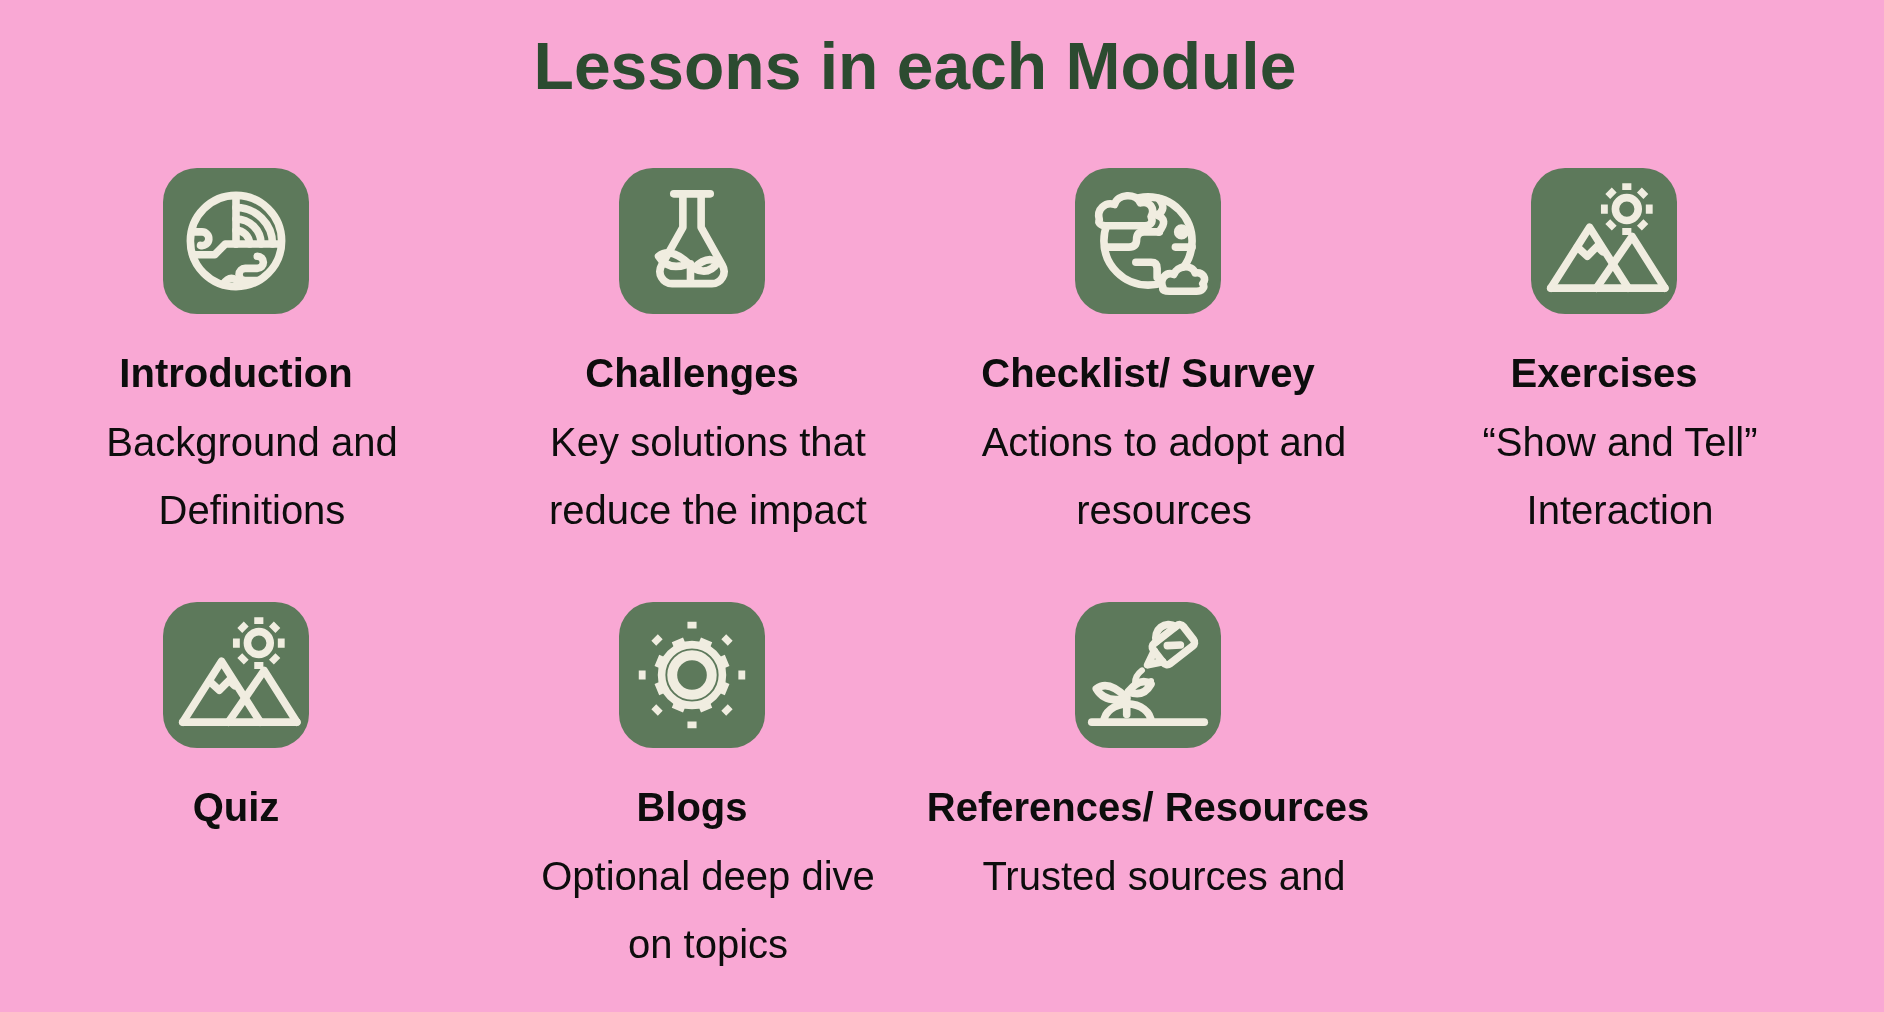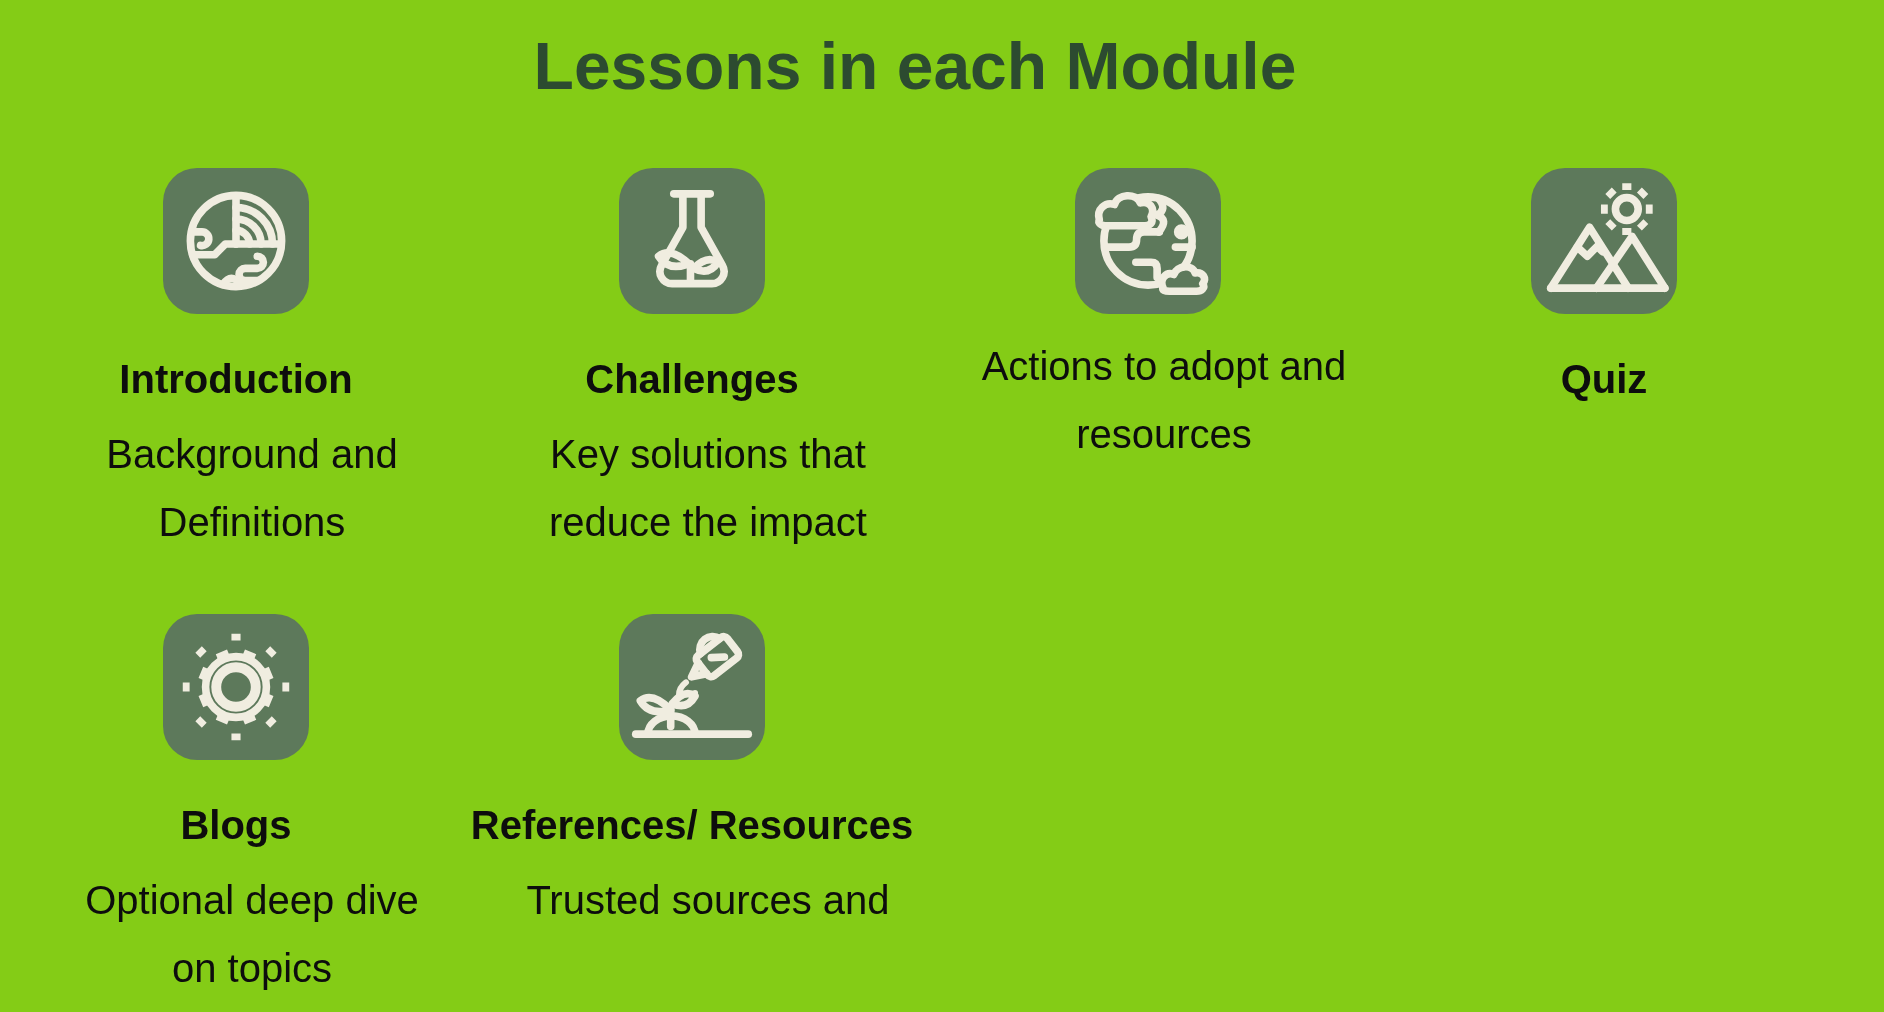--- a/index.html
+++ b/index.html
@@ -2,31 +2,31 @@
 <html><head>
 <meta charset="utf-8">
 <style>
   html,body{margin:0;padding:0;}
   body{
     width:1884px;height:1012px;
     background:#E9EBE7;
     font-family:"Liberation Sans",sans-serif;
     overflow:hidden;
   }
-  .slide{position:relative;width:1884px;height:1012px;background:#84cc16;}
+  .slide{position:relative;width:1884px;height:1012px;background:#f9a8d4;}
   .main-title{
     position:absolute;top:28px;left:0;width:1830px;
     text-align:center;
     font-size:66px;font-weight:700;color:#2C4B30;
   }
   .grid{
     position:absolute;top:168px;left:8px;width:1824px;
     display:grid;grid-template-columns:repeat(4,1fr);row-gap:58px;
   }
-  .card{display:flex;flex-direction:column;align-items:center;text-align:center;gap:6px;}
+  .card{display:flex;flex-direction:column;align-items:center;text-align:center;}
   .tile{
     width:146px;height:146px;border-radius:34px;
     background:#5D795B;
     display:flex;align-items:center;justify-content:center;
   }
   .glyph{
     width:146px;height:146px;
     stroke:#F0EDE0;fill:none;
     stroke-width:5;stroke-linecap:round;stroke-linejoin:round;
   }
@@ -144,26 +144,39 @@
         <div>reduce the impact</div>
       </div>
     </div>
 
     <div class="card">
       <div class="tile">
         <svg class="glyph" viewBox="0 0 96 96">
             <use href="#sym-planet-clouds"></use>
           </svg>
       </div>
+      <div class="card-title">Checklist/ Survey</div>
       <div class="card-desc">
         <div>Actions to adopt and</div>
         <div>resources</div>
       </div>
     </div>
 
+    <div class="card">
+      <div class="tile">
+        <svg class="glyph" viewBox="0 0 96 96">
+            <use href="#sym-mountains-sun"></use>
+          </svg>
+      </div>
+      <div class="card-title">Exercises</div>
+      <div class="card-desc">
+        <div>“Show and Tell”</div>
+        <div>Interaction</div>
+      </div>
+    </div>
 
     <div class="card">
       <div class="tile">
         <svg class="glyph" viewBox="0 0 96 96">
             <use href="#sym-mountains-sun"></use>
           </svg>
       </div>
       <div class="card-title">Quiz</div>
     </div>
 

